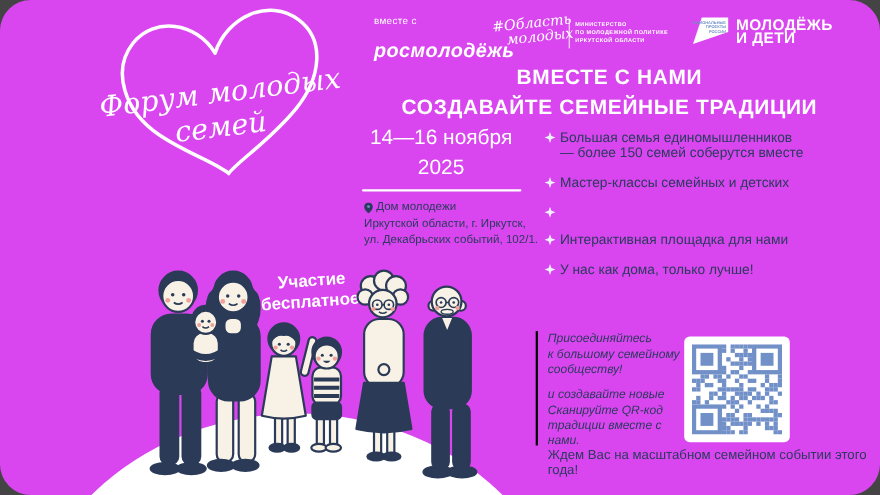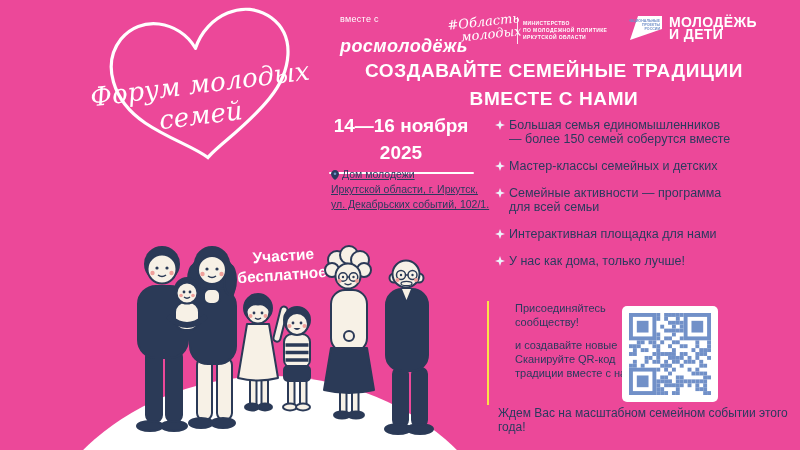--- a/index.html
+++ b/index.html
@@ -1,17 +1,17 @@
 <!DOCTYPE html>
 <html><head>
 <meta charset="utf-8">
 <style>
   html,body{margin:0;padding:0;background:#444;}
-  .poster{position:relative;width:800px;height:450px;background:#ec4899;overflow:hidden;
-          font-family:"Liberation Sans",sans-serif;}
+  .poster{position:relative;width:800px;height:450px;background:#d946ef;overflow:hidden;
+          font-family:"Liberation Sans",sans-serif;border-radius:28px;}
   .abs{position:absolute;}
 
   
   .ros{left:340px;top:14px;color:#fff;}
   .ros-top{font-size:9px;letter-spacing:.3px;}
   .ros-bottom{font-size:18px;font-weight:bold;letter-spacing:.4px;margin-top:12px;font-style:italic;}
   .oblast-script{left:448px;top:15px;color:#fff;font-family:"DejaVu Serif",serif;
                  font-style:italic;font-size:13px;line-height:13px;transform:rotate(-6deg);}
   .oblast-script .l2{margin-left:12px;}
   .hdr-divider{left:517px;top:17px;width:1px;height:27px;background:rgba(255,255,255,.85);}
@@ -24,34 +24,34 @@
   
   .heart-box{left:75px;top:0px;}
   .heart-script{font-family:"DejaVu Serif",serif;font-style:italic;fill:#fff;}
 
   
   .main-title{left:320px;top:57px;width:468px;text-align:center;color:#fff;
               font-weight:bold;font-size:19px;line-height:28px;letter-spacing:.6px;}
 
   
   .date-block{left:327px;top:112px;width:148px;text-align:center;color:#fff;
-              font-weight:bold;font-size:19px;line-height:27px;}
+              font-weight:normal;font-size:19px;line-height:27px;}
   .date-divider{left:329px;top:172px;width:145px;height:2px;background:#fff;border-radius:1px;}
-  .location{left:331px;top:167px;width:165px;color:#2B3A5E;font-size:10.5px;line-height:15px;text-decoration:underline;}
+  .location{left:331px;top:181px;width:165px;color:#2B3A5E;font-size:10.5px;line-height:15px;}
   .loc-line1{display:flex;align-items:center;gap:3px;}
 
   
   .benefits{left:495px;top:118px;width:300px;}
   .benefit{display:flex;gap:4px;margin-bottom:13px;}
   .benefit-icon{flex:0 0 10px;margin-top:2px;}
   .benefit-text{color:#2B3A5E;font-size:12.5px;line-height:14px;}
 
   
-  .qr-text{left:487px;top:301px;width:135px;height:104px;border-left:2px solid #fde047;
-           padding-left:26px;color:#2B3A5E;font-size:11px;line-height:14px;}
+  .qr-text{left:487px;top:301px;width:135px;height:104px;border-left:2px solid #000000;
+           padding-left:9px;color:#2B3A5E;font-size:11px;line-height:14px;font-style:italic;}
   .qr-scan{margin-top:9px;}
   .qr-box{left:622px;top:306px;width:96px;height:96px;background:#fff;border-radius:5px;
           display:flex;align-items:center;justify-content:center;}
   .footer-note{left:498px;top:406px;width:300px;color:#2B3A5E;font-size:12px;}
 
   
   .free-badge{left:234px;top:246px;width:100px;text-align:center;color:#fff;
               font-weight:bold;font-size:15.5px;line-height:19px;transform:rotate(-4deg);}
 
   .family{left:0;top:220px;}
@@ -95,22 +95,22 @@
       <g transform="rotate(-7 125 85)">
         <path d="M125,48 C112,18 74,8 52,30 C30,52 36,90 66,116 C88,135 112,146 124,158
                  C134,148 166,132 192,107 C218,82 226,48 204,27 C180,4 140,16 125,48" fill="none" stroke="#ffffff" stroke-width="3.2" stroke-linecap="round"></path>
         <text x="125" y="93" text-anchor="middle" font-size="26" class="heart-script">Форум молодых</text>
         <text x="122" y="124" text-anchor="middle" font-size="26" class="heart-script">семей</text>
       </g>
     </svg>
   </div>
 
   <div class="abs main-title">
+    <div>ВМЕСТЕ С НАМИ</div>
     <div>СОЗДАВАЙТЕ СЕМЕЙНЫЕ ТРАДИЦИИ</div>
-    <div>ВМЕСТЕ С НАМИ</div>
   </div>
 
   <div class="abs date-block">
     <div>14—16 ноября</div>
     <div>2025</div>
   </div>
   <div class="abs date-divider"></div>
   <div class="abs location">
     <div class="loc-line1">
       <svg width="8" height="10" viewBox="0 0 8 10">
@@ -138,24 +138,20 @@
           <path d="M5 0 L6.3 3.7 L10 5 L6.3 6.3 L5 10 L3.7 6.3 L0 5 L3.7 3.7 Z" fill="#EDF2FB"></path>
         </svg>
       <div class="benefit-text">
           <div>Мастер-классы семейных и детских</div>
         </div>
     </div>
     <div class="benefit">
       <svg class="benefit-icon" width="10" height="10" viewBox="0 0 10 10">
           <path d="M5 0 L6.3 3.7 L10 5 L6.3 6.3 L5 10 L3.7 6.3 L0 5 L3.7 3.7 Z" fill="#EDF2FB"></path>
         </svg>
-      <div class="benefit-text">
-          <div>Семейные активности — программа</div>
-          <div>для всей семьи</div>
-        </div>
     </div>
     <div class="benefit">
       <svg class="benefit-icon" width="10" height="10" viewBox="0 0 10 10">
           <path d="M5 0 L6.3 3.7 L10 5 L6.3 6.3 L5 10 L3.7 6.3 L0 5 L3.7 3.7 Z" fill="#EDF2FB"></path>
         </svg>
       <div class="benefit-text">
           <div>Интерактивная площадка для нами</div>
         </div>
     </div>
     <div class="benefit">
@@ -164,20 +160,21 @@
         </svg>
       <div class="benefit-text">
           <div>У нас как дома, только лучше!</div>
         </div>
     </div>
   </div>
 
   <div class="abs qr-text">
     <div class="qr-join">
       <div>Присоединяйтесь</div>
+      <div>к большому семейному</div>
       <div>сообществу!</div>
     </div>
     <div class="qr-scan">
       <div>и создавайте новые</div>
       <div>Сканируйте QR-код</div>
       <div>традиции вместе с нами.</div>
     </div>
   </div>
   <div class="abs qr-box">
     <svg id="qr-pattern" width="82" height="82" viewBox="0 0 84 84">

